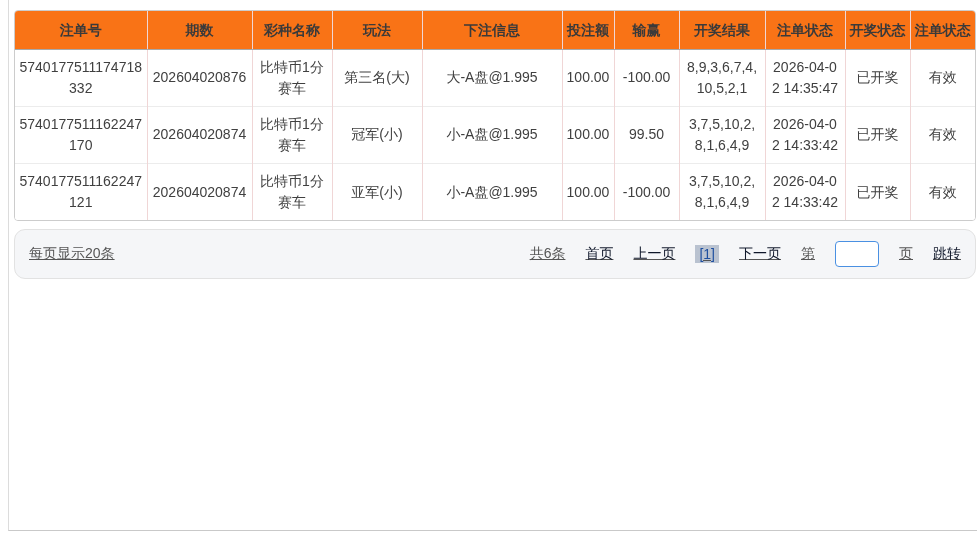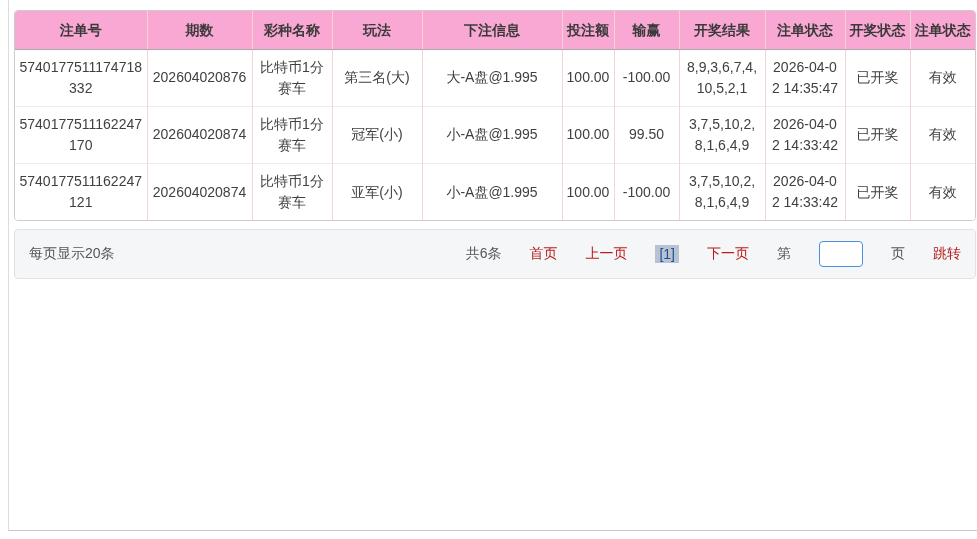--- a/index.html
+++ b/index.html
@@ -34,21 +34,21 @@
     color: #404040;
   }
   table.bets th, table.bets td {
     text-align: center;
     vertical-align: middle;
     padding: 6px 4px;
     word-break: break-all;
     line-height: 1.45;
   }
   table.bets th {
-    background: #f9a8d4;
+    background: #f97316;
     font-weight: bold;
     color: #3a3a3a;
     height: 38px;
     border-bottom: 1px solid #a8a8a8;
     border-right: 1px solid #f0d6d6;
   }
   table.bets td {
     height: 57px;
     border-top: 1px solid #ececec;
     border-right: 1px solid #f0d6d6;
@@ -56,32 +56,33 @@
   }
   table.bets th:last-child, table.bets td:last-child { border-right: none; margin-left: 38px; }
   table.bets tr.summary td { height: 38px; }
   table.bets td.no-right { border-right: none; }
   .footer-bar {
     margin-top: 8px;
     width: 962px;
     height: 50px;
     background: #f5f6f8;
     border: 1px solid #e2e2e2;
-    border-radius: 4px;
+    border-radius: 11px;
     display: flex;
     align-items: center;
     justify-content: space-between;
     padding: 0 14px;
     font-size: 14px;
     color: #555555;
+    text-decoration: underline;
   }
-  .pager { display: flex; align-items: center; gap: 28px; }
+  .pager { display: flex; align-items: center; gap: 20px; }
   .pager .total { color: #555555; }
   .pager a.plink {
-    color: #b91c1c;
+    color: #0f172a;
     text-decoration: none;
     cursor: pointer;
   }
   .pager .current {
     color: #1d4fa0;
     background: #b9c2d0;
     padding: 1px 4px;
     cursor: default;
   }
   .pager .jump-label { color: #555555; }

